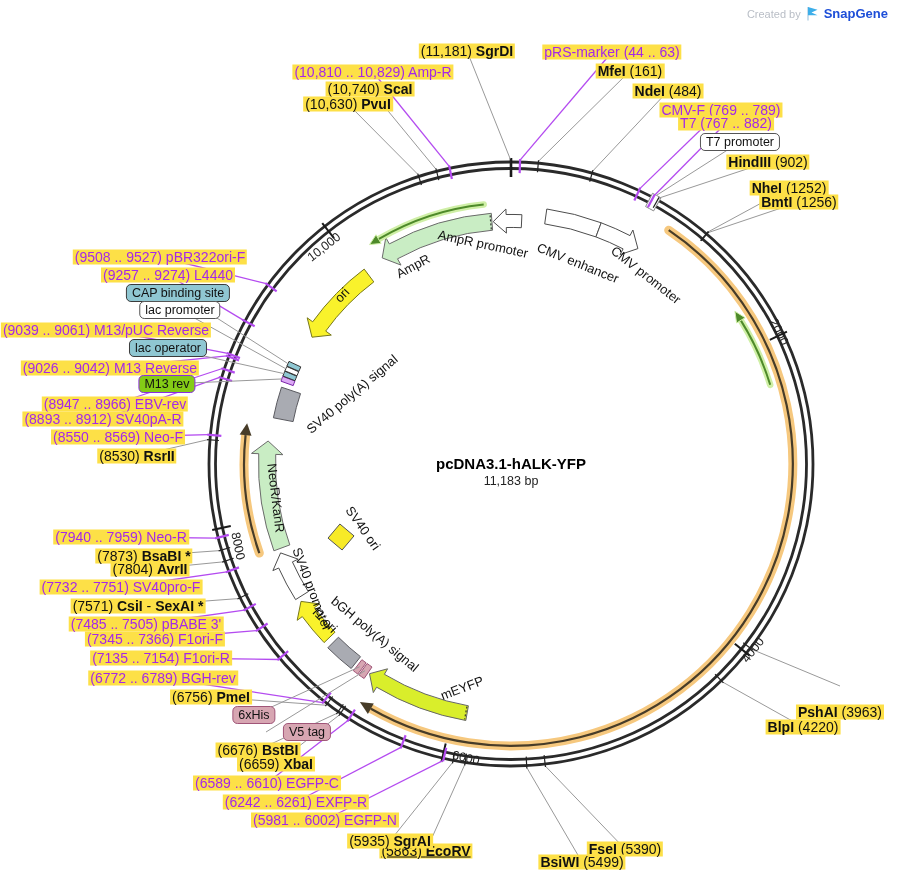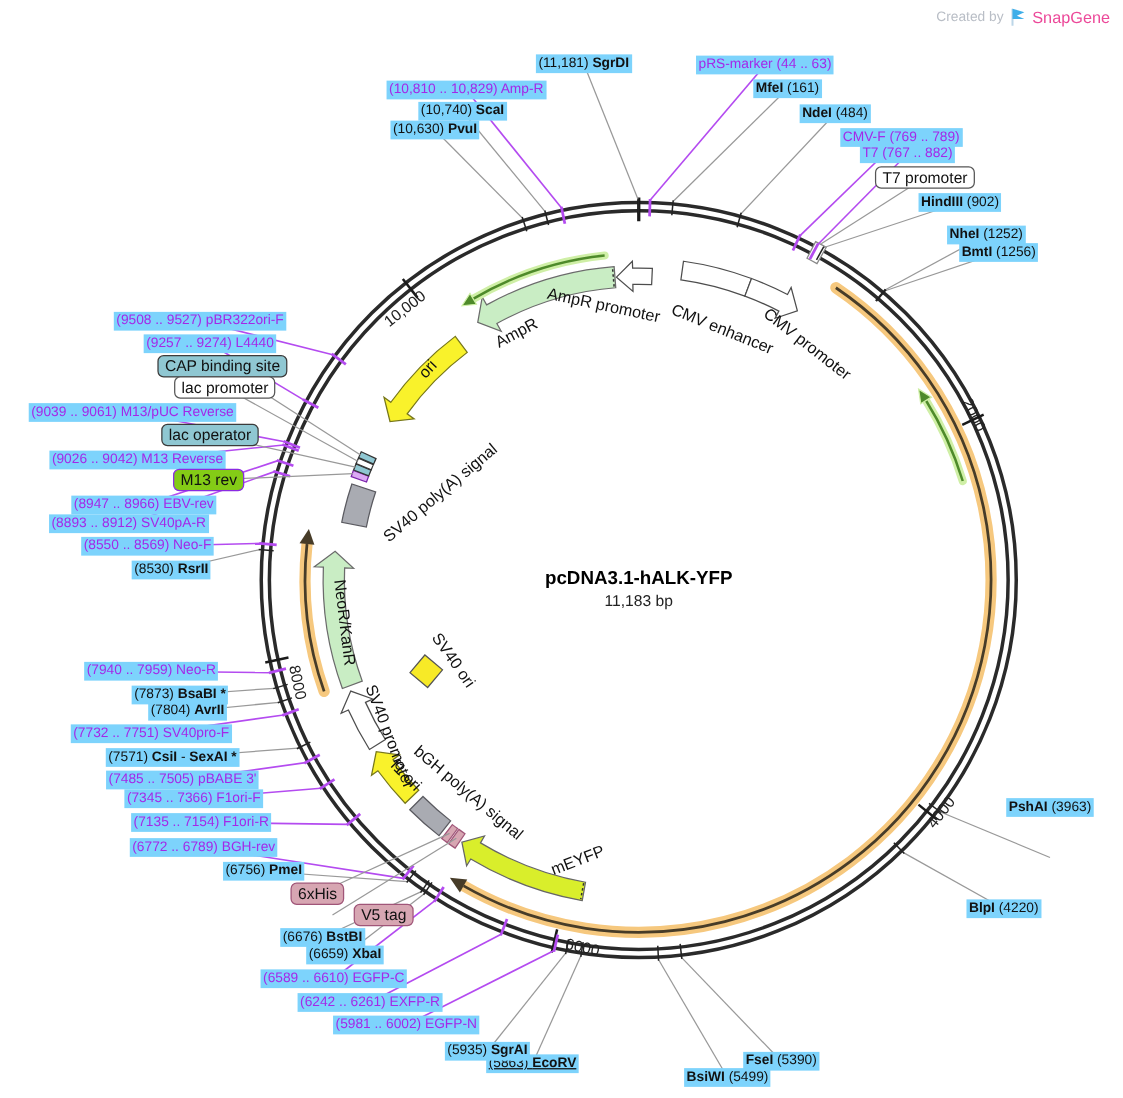--- a/index.html
+++ b/index.html
@@ -1,36 +1,36 @@
 <!DOCTYPE html>
 <html><head>
 <meta charset="utf-8">
 <style>
   *{margin:0;padding:0;box-sizing:border-box}
   html,body{background:#fff}
   body{font-family:"Liberation Sans",sans-serif;-webkit-font-smoothing:antialiased}
   .canvas{position:relative;width:898px;height:878px;background:#fff;overflow:hidden}
   #map-svg{position:absolute;left:0;top:0}
   #labels div{position:absolute;white-space:nowrap}
-  .site-label{transform:translate(-50%,-50%);font-size:11px;color:#111;background:#7dd3fc;padding:0 2px;line-height:15px}
+  .site-label{transform:translate(-50%,-50%);font-size:14px;color:#111;background:#fde047;padding:0 2px;line-height:15px}
   .site-label b{font-weight:700}
   .site-label.primer{color:#A428E8}
   .rot-label{font-size:13px;color:#111;background:transparent}
   .tick-label{font-size:12.5px;color:#222;background:transparent}
   .boxed{transform:translate(-50%,-50%);font-size:12.5px;color:#111;padding:0 5px;border:1.2px solid #555;border-radius:5px;background:#fff;line-height:16px}
   .bx-teal{background:#8FC7D2;border-color:#3b3b3b}
   .bx-violet{background:#84cc16;border-color:#8A2BE2}
   .bx-pink{background:#D7A6B2;border-color:#A05578}
   .bx-white{background:#fff;border-color:#555}
   .title-block{position:absolute;left:511px;top:471px;transform:translate(-50%,-50%);text-align:center}
   .ptitle{font-size:15px;font-weight:700;color:#000}
   .psize{font-size:12.5px;color:#222;margin-top:2px}
   .credit{position:absolute;top:6px;right:10px;display:flex;align-items:center;gap:5px}
   .credit .pre{font-size:11px;color:#b9bec6}
-  .credit .brand{font-size:13px;color:#ec4899;font-weight:400}
+  .credit .brand{font-size:13px;color:#1d4ed8;font-weight:700}
   .credit svg{display:block}
 </style>
 </head>
 <body>
 
 <div class="canvas">
   <svg id="map-svg" width="898" height="878" viewBox="0 0 898 878">
       <circle cx="511" cy="464" r="302" fill="none" stroke="#2A2A2A" stroke-width="2.8"></circle>
       <circle cx="511" cy="464" r="295.5" fill="none" stroke="#2A2A2A" stroke-width="2.8"></circle>
       <line x1="511" y1="177" x2="511" y2="158" stroke="#1a1a1a" stroke-width="2.6"></line>
@@ -169,21 +169,21 @@
       <div class="tick-label" style="left: 238px; top: 546px; transform: translate(-50%, -50%) rotate(78deg);">8000</div>
       <div class="tick-label" style="left: 324px; top: 247px; transform: translate(-50%, -50%) rotate(-38deg);">10,000</div>
       <div class="site-label enzyme" style="left: 467px; top: 51px;"><span>(11,181) </span><b>SgrDI</b></div>
       <div class="site-label enzyme" style="left: 370px; top: 89px;"><span>(10,740) </span><b>ScaI</b></div>
       <div class="site-label enzyme" style="left: 348px; top: 104px;"><span>(10,630) </span><b>PvuI</b></div>
       <div class="site-label enzyme" style="left: 630px; top: 71px;"><b>MfeI</b><span>  (161)</span></div>
       <div class="site-label enzyme" style="left: 668px; top: 91px;"><b>NdeI</b><span>  (484)</span></div>
       <div class="site-label enzyme" style="left: 768px; top: 162px;"><b>HindIII</b><span>  (902)</span></div>
       <div class="site-label enzyme" style="left: 789px; top: 188px;"><b>NheI</b><span>  (1252)</span></div>
       <div class="site-label enzyme" style="left: 799px; top: 202px;"><b>BmtI</b><span>  (1256)</span></div>
-      <div class="site-label enzyme" style="left: 840px; top: 646px;"><b>PshAI</b><span>  (3963)</span></div>
+      <div class="site-label enzyme" style="left: 840px; top: 712px;"><b>PshAI</b><span>  (3963)</span></div>
       <div class="site-label enzyme" style="left: 803px; top: 727px;"><b>BlpI</b><span>  (4220)</span></div>
       <div class="site-label enzyme" style="left: 625px; top: 849px;"><b>FseI</b><span>  (5390)</span></div>
       <div class="site-label enzyme" style="left: 582px; top: 862px;"><b>BsiWI</b><span>  (5499)</span></div>
       <div class="site-label enzyme" style="left: 426px; top: 851px; text-decoration: underline;"><span>(5863) </span><b>EcoRV</b></div>
       <div class="site-label enzyme" style="left: 390px; top: 841px;"><span>(5935) </span><b>SgrAI</b></div>
       <div class="site-label enzyme" style="left: 276px; top: 764px;"><span>(6659) </span><b>XbaI</b></div>
       <div class="site-label enzyme" style="left: 258px; top: 750px;"><span>(6676) </span><b>BstBI</b></div>
       <div class="site-label enzyme" style="left: 211px; top: 697px;"><span>(6756) </span><b>PmeI</b></div>
       <div class="site-label enzyme" style="left: 138px; top: 606px;"><span>(7571) </span><b>CsiI</b><span>  - </span><b>SexAI *</b></div>
       <div class="site-label enzyme" style="left: 150px; top: 569px;"><span>(7804) </span><b>AvrII</b></div>

